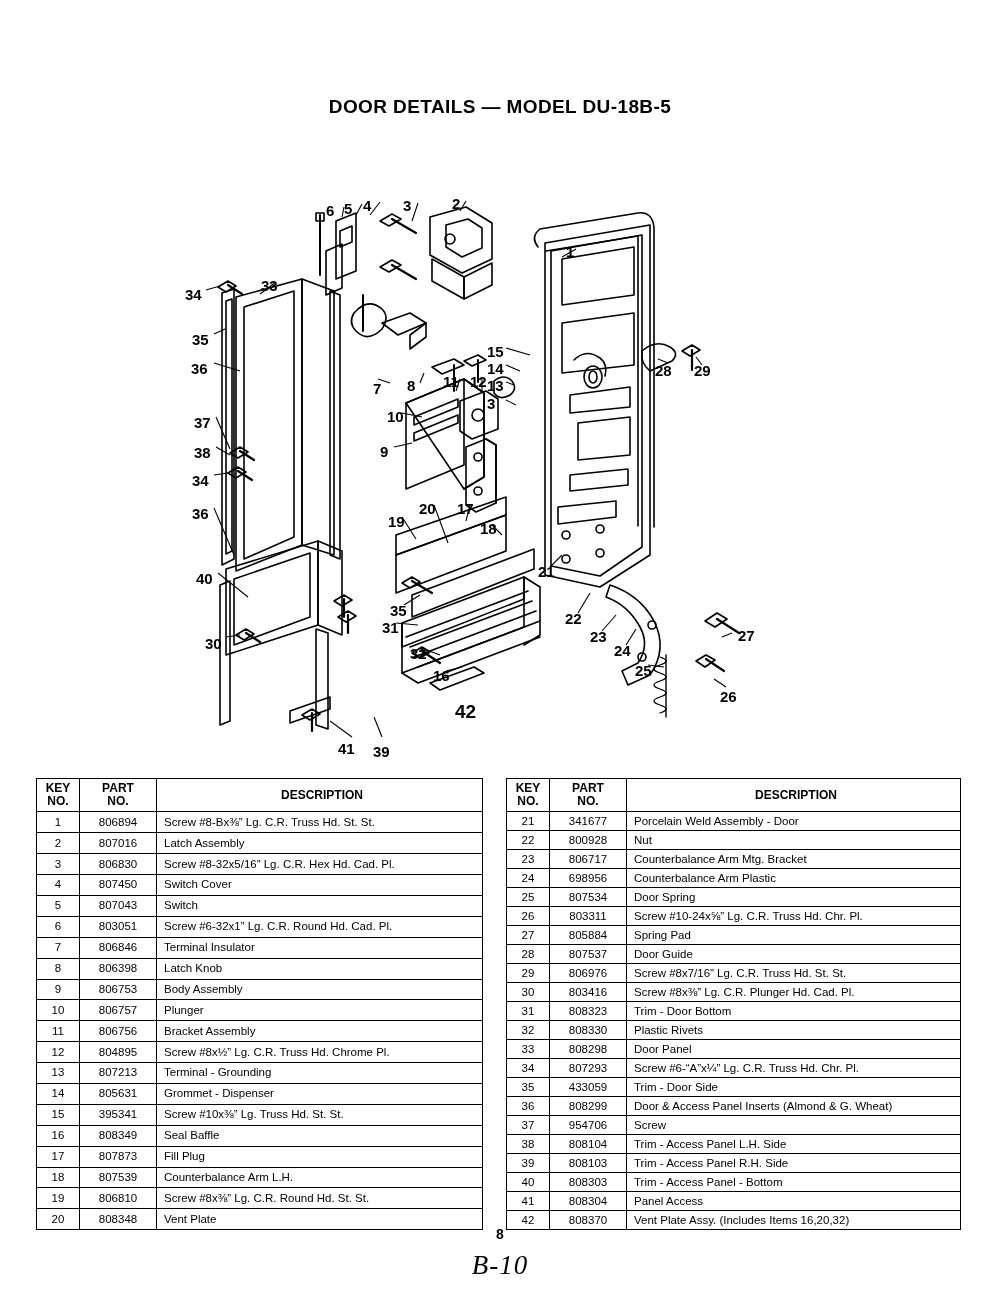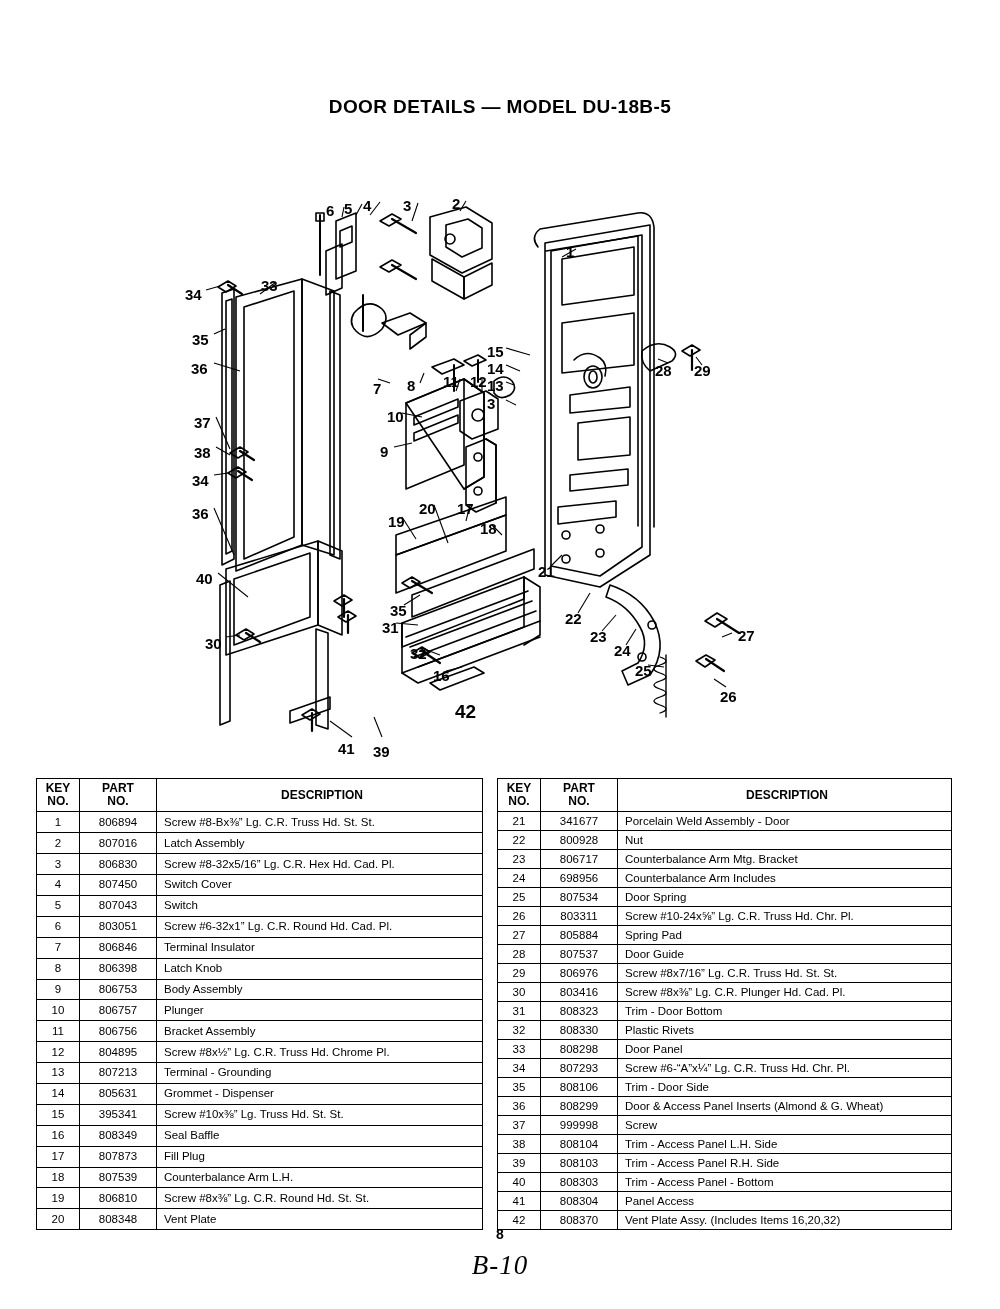--- a/index.html
+++ b/index.html
@@ -50,21 +50,21 @@
   }
   .callout.big { font-size: 19px; }
 
   
   .tables {
     position: absolute;
     top: 778px;
     left: 36px;
     width: 928px;
     display: flex;
-    gap: 14px;
+    gap: 23px;
   }
   table.parts {
     border-collapse: collapse;
     table-layout: fixed;
     font-size: 11.5px;
     background: #fff;
   }
   table.parts.left { width: 447px; }
   table.parts.right { width: 455px; }
   table.parts th, table.parts td {
@@ -490,21 +490,21 @@
             <td class="col-desc">Nut</td>
           </tr>
         <tr>
             <td class="col-key">23</td>
             <td class="col-part">806717</td>
             <td class="col-desc">Counterbalance Arm Mtg. Bracket</td>
           </tr>
         <tr>
             <td class="col-key">24</td>
             <td class="col-part">698956</td>
-            <td class="col-desc">Counterbalance Arm Includes</td>
+            <td class="col-desc">Counterbalance Arm Plastic</td>
           </tr>
         <tr class="groupend">
             <td class="col-key">25</td>
             <td class="col-part">807534</td>
             <td class="col-desc">Door Spring</td>
           </tr>
         <tr>
             <td class="col-key">26</td>
             <td class="col-part">803311</td>
             <td class="col-desc">Screw #10-24x⅝” Lg. C.R. Truss Hd. Chr. Pl.</td>
@@ -544,31 +544,31 @@
             <td class="col-part">808298</td>
             <td class="col-desc">Door Panel</td>
           </tr>
         <tr>
             <td class="col-key">34</td>
             <td class="col-part">807293</td>
             <td class="col-desc">Screw #6-“A”x¼” Lg. C.R. Truss Hd. Chr. Pl.</td>
           </tr>
         <tr>
             <td class="col-key">35</td>
-            <td class="col-part">808106</td>
+            <td class="col-part">433059</td>
             <td class="col-desc">Trim - Door Side</td>
           </tr>
         <tr>
             <td class="col-key">36</td>
             <td class="col-part">808299</td>
             <td class="col-desc">Door &amp; Access Panel Inserts (Almond &amp; G. Wheat)</td>
           </tr>
         <tr>
             <td class="col-key">37</td>
-            <td class="col-part">999998</td>
+            <td class="col-part">954706</td>
             <td class="col-desc">Screw</td>
           </tr>
         <tr>
             <td class="col-key">38</td>
             <td class="col-part">808104</td>
             <td class="col-desc">Trim - Access Panel L.H. Side</td>
           </tr>
         <tr>
             <td class="col-key">39</td>
             <td class="col-part">808103</td>

